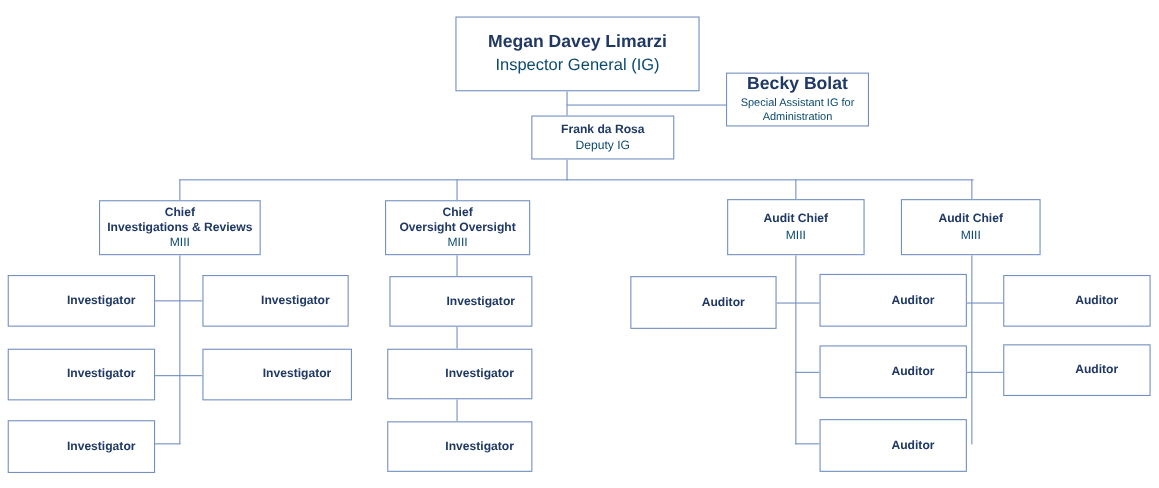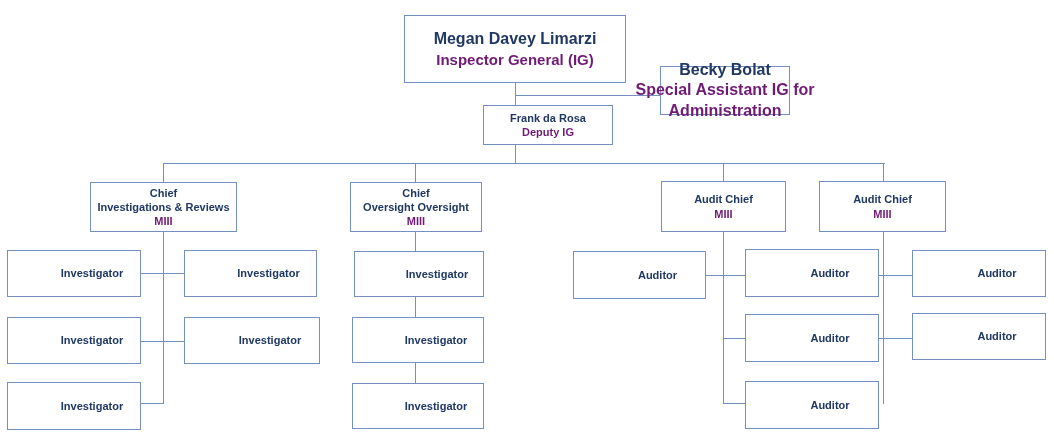--- a/index.html
+++ b/index.html
@@ -34,29 +34,29 @@
   }
   .node .ln {
     display: block;
     white-space: nowrap;
   }
   .name {
     color: #1f3864;
     font-weight: bold;
   }
   .role {
-    color: #701a75;
-    font-weight: bold;
+    color: #0c4a6e;
+    font-weight: normal;
   }
   .title-lg .name { font-size: 16px; }
   .title-lg .role { font-size: 15px; }
   .title-md .name { font-size: 11px; }
   .title-md .role { font-size: 11px; }
   .title-sm .name { font-size: 16px; }
-  .title-sm .role { font-size: 16px; }
+  .title-sm .role { font-size: 10px; }
   .leaf .name { font-size: 11px; padding-left: 36px; }
 
   .conn {
     position: absolute;
     background: #7390c0;
     z-index: 1;
   }
   .conn.h { height: 1px; }
   .conn.v { width: 1px; }
 </style>
@@ -89,21 +89,21 @@
 
   <div class="conn v" style="left:723px; top:232px; height:172px;"></div>
   <div class="conn h" style="left:705px; top:275px; width:45px;"></div>
   <div class="conn h" style="left:723px; top:338px; width:27px;"></div>
   <div class="conn h" style="left:723px; top:403px; width:27px;"></div>
 
   <div class="conn v" style="left:883px; top:232px; height:172px;"></div>
   <div class="conn h" style="left:866px; top:275px; width:50px;"></div>
   <div class="conn h" style="left:866px; top:338px; width:50px;"></div>
 
-  <div class="node title-lg" style="left:404px; top:15px; width:222px; height:68px;">
+  <div class="node title-lg" style="left:414px; top:15px; width:222px; height:68px;">
     <span class="ln name">Megan Davey Limarzi</span>
     <span class="ln role">Inspector General (IG)</span>
   </div>
 
   <div class="node title-sm" style="left:660px; top:66px; width:130px; height:49px;">
     <span class="ln name">Becky Bolat</span>
     <span class="ln role">Special Assistant IG for</span>
     <span class="ln role">Administration</span>
   </div>
 

